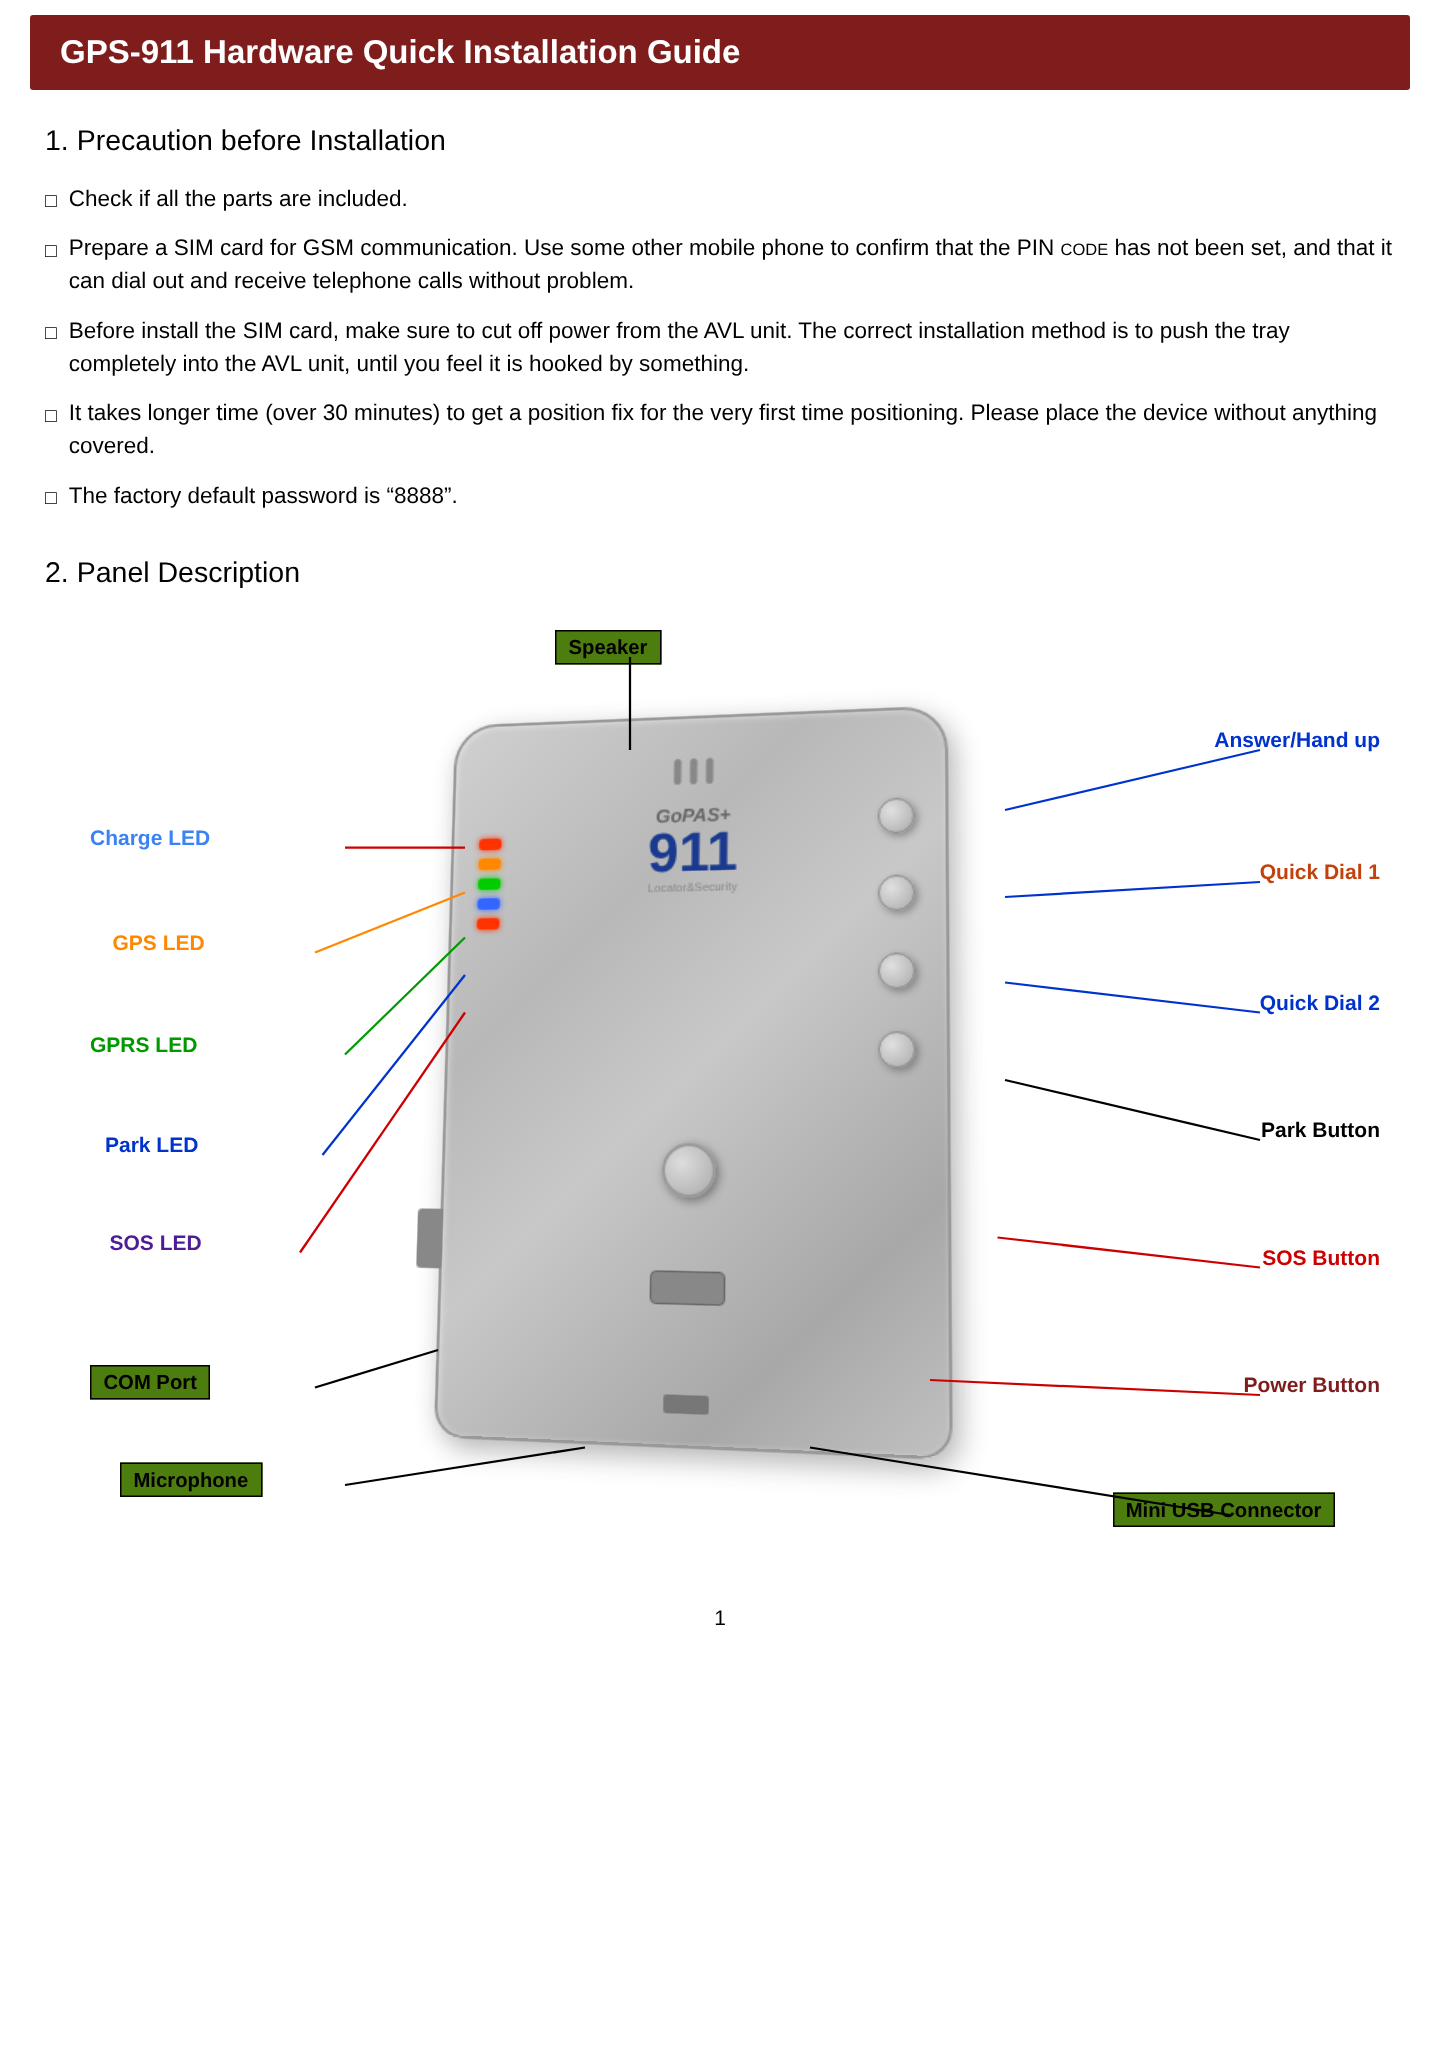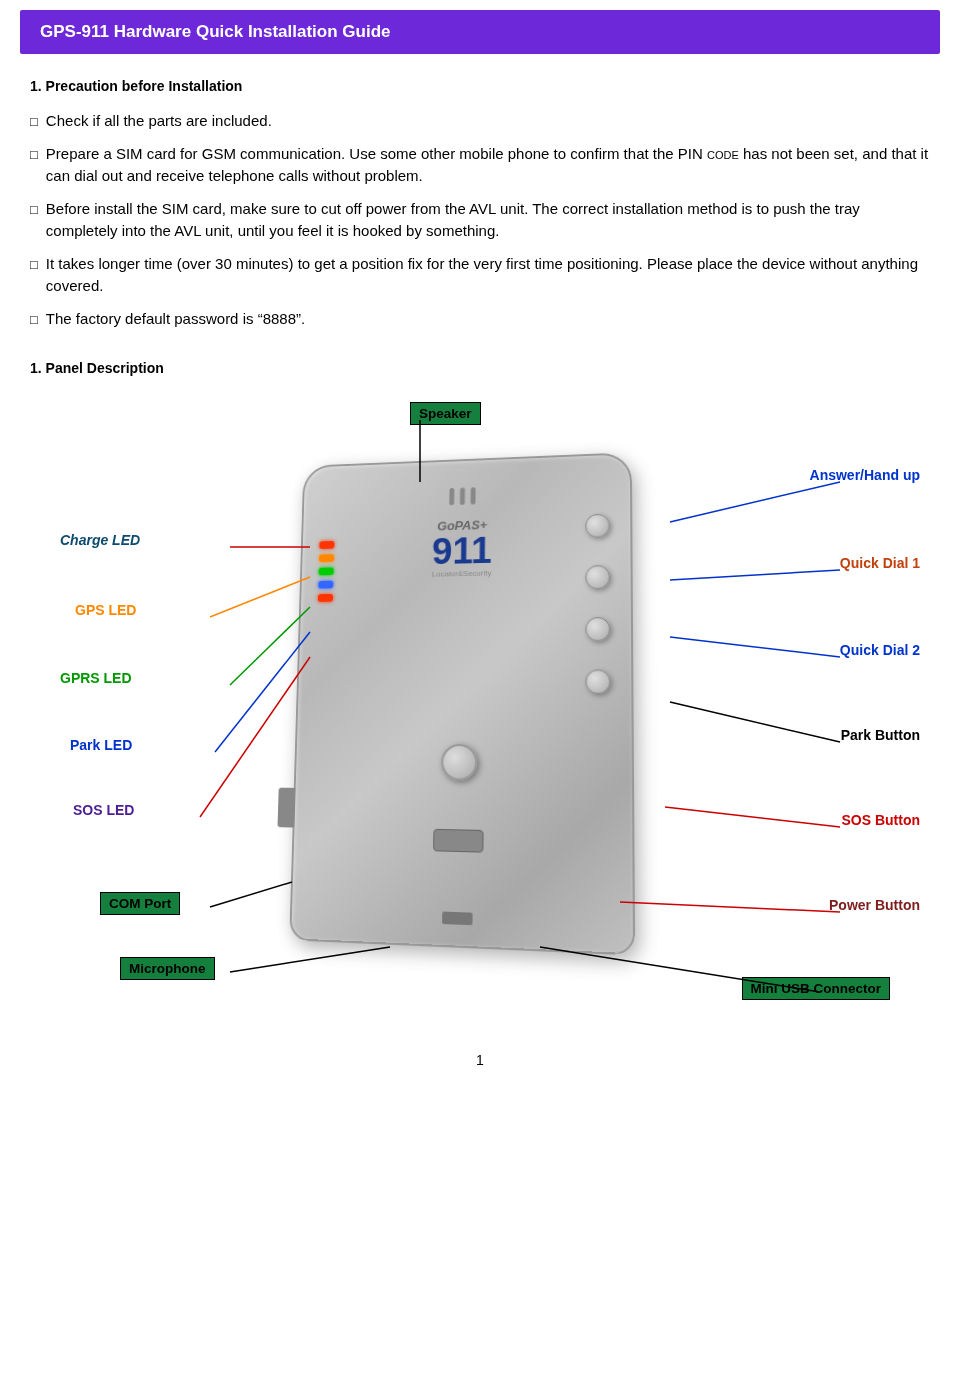--- a/index.html
+++ b/index.html
@@ -10,31 +10,31 @@
       color: #000;
       width: 960px;
       min-height: 1381px;
     }
     .page {
       width: 920px;
       margin: 0 auto;
       padding: 10px 0 30px 0;
     }
     .header {
-      background: #6d28d9;
+      background: #7f1d1d;
       color: #fff;
       padding: 12px 20px;
-      font-size: 17px;
+      font-size: 22px;
       font-weight: bold;
       margin-bottom: 24px;
       border-radius: 2px;
     }
     .section-title {
-      font-size: 14px;
-      font-weight: bold;
+      font-size: 19px;
+      font-weight: normal;
       margin-bottom: 16px;
     }
     .precaution-section {
       margin-bottom: 30px;
       padding: 0 10px;
     }
     .bullet-item {
       display: flex;
       align-items: flex-start;
       margin-bottom: 10px;
@@ -189,23 +189,22 @@
       background: #888;
       border-radius: 3px 0 0 3px;
     }
     
     .label-box {
       position: absolute;
       border: 1.5px solid #000;
       padding: 3px 8px;
       font-size: 13.5px;
       font-weight: bold;
-      background: #15803d;
+      background: #4d7c0f;
       white-space: nowrap;
-      margin-left: 40px;
     }
     .label-colored {
       position: absolute;
       font-size: 14px;
       font-weight: bold;
       white-space: nowrap;
     }
     
     .page-number {
       text-align: center;
@@ -245,21 +244,21 @@
       <span class="bullet-text bold">It takes longer time (over 30 minutes) to get a position fix for the very first time positioning. Please place the device without anything covered.</span>
     </div>
 
     <div class="bullet-item">
       <span class="bullet-icon">□</span>
       <span class="bullet-text">The factory <span class="bold">default password</span> is “8888”.</span>
     </div>
   </div>
 
   <div class="panel-section">
-    <div class="section-title">1. Panel Description</div>
+    <div class="section-title">2. Panel Description</div>
 
     <div class="panel-diagram">
 
       <div class="device-body">
 
         <div class="speaker-holes">
           <div class="speaker-hole"></div>
           <div class="speaker-hole"></div>
           <div class="speaker-hole"></div>
         </div>
@@ -302,21 +301,21 @@
         <line x1="390" y1="28" x2="390" y2="90" stroke="#000" stroke-width="1.5"></line>
       </svg>
 
       <div class="label-colored" style="right: 10px; top: 75px; color: #0033cc;">
         <span>Answer/Hand up</span>
       </div>
       <svg style="position:absolute;left:0;top:0;width:100%;height:100%;pointer-events:none;">
         <line x1="810" y1="90" x2="640" y2="130" stroke="#0033cc" stroke-width="1.5"></line>
       </svg>
 
-      <div class="label-colored" style="left: 30px; top: 140px; color: #0c4a6e; font-style: italic;">
+      <div class="label-colored" style="left: 30px; top: 140px; color: #3b82f6;">
         <span>Charge LED</span>
       </div>
       <svg style="position:absolute;left:0;top:0;width:100%;height:100%;pointer-events:none;">
         <line x1="200" y1="155" x2="280" y2="155" stroke="#cc0000" stroke-width="1.5"></line>
       </svg>
 
       <div class="label-colored" style="right: 10px; top: 163px; color: #c2410c;">
         <span>Quick Dial 1</span>
       </div>
       <svg style="position:absolute;left:0;top:0;width:100%;height:100%;pointer-events:none;">

